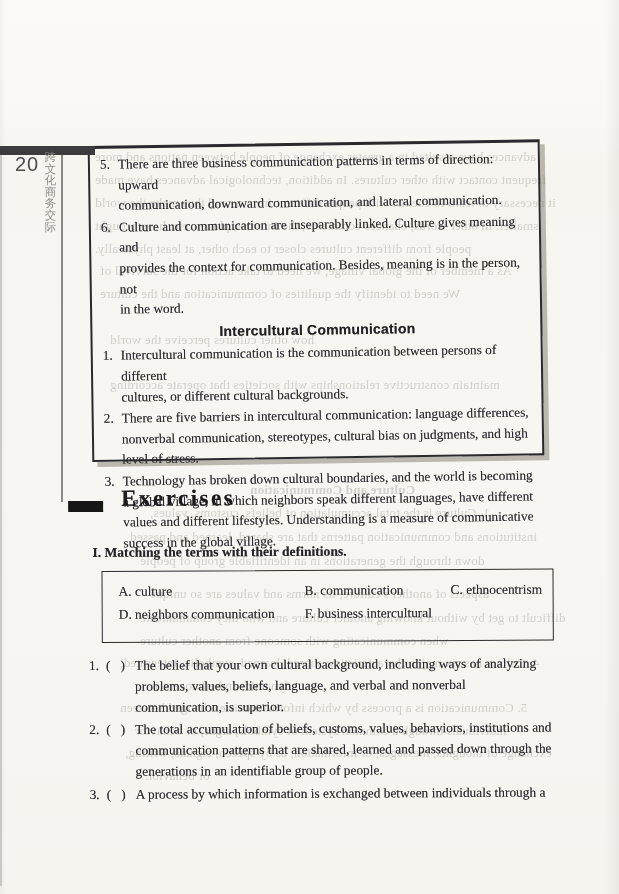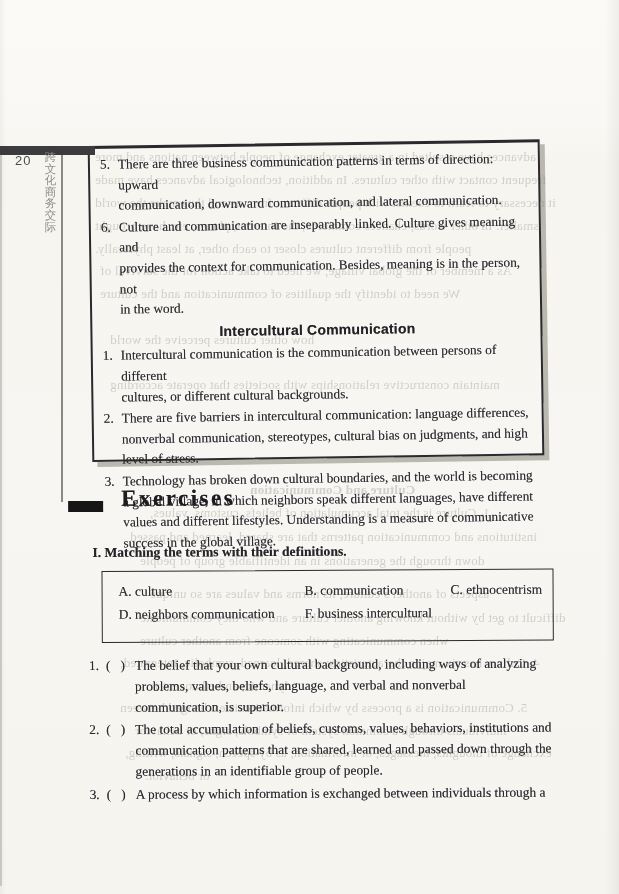--- a/index.html
+++ b/index.html
@@ -25,21 +25,21 @@
     filter:blur(.4px);
     white-space:nowrap;
     letter-spacing:.2px;
   }
   
   .top-band{position:absolute;left:0;top:146px;width:95px;height:9px;background:#3c3c3e;z-index:3;}
   .edge-left{position:absolute;left:0;top:146px;width:2px;height:740px;background:rgba(40,40,40,.18);z-index:2;}
   .page-number{
     position:absolute;left:15px;top:153px;z-index:3;
     font-family:"Liberation Sans",sans-serif;
-    font-size:13px;color:#4d4d4f;letter-spacing:1px;
+    font-size:20px;color:#4d4d4f;letter-spacing:1px;
   }
   .cjk-col{position:absolute;left:42px;top:152px;width:17px;z-index:3;}
   .cjk-char{
     width:17px;height:11.6px;line-height:11.6px;text-align:center;
     font-size:11.5px;color:#8f8e89;
     font-family:"DejaVu Sans",sans-serif;
   }
   .v-line{position:absolute;left:61px;top:155px;width:1.5px;height:347px;background:#8a8a85;z-index:2;}
   
   .summary-box{

